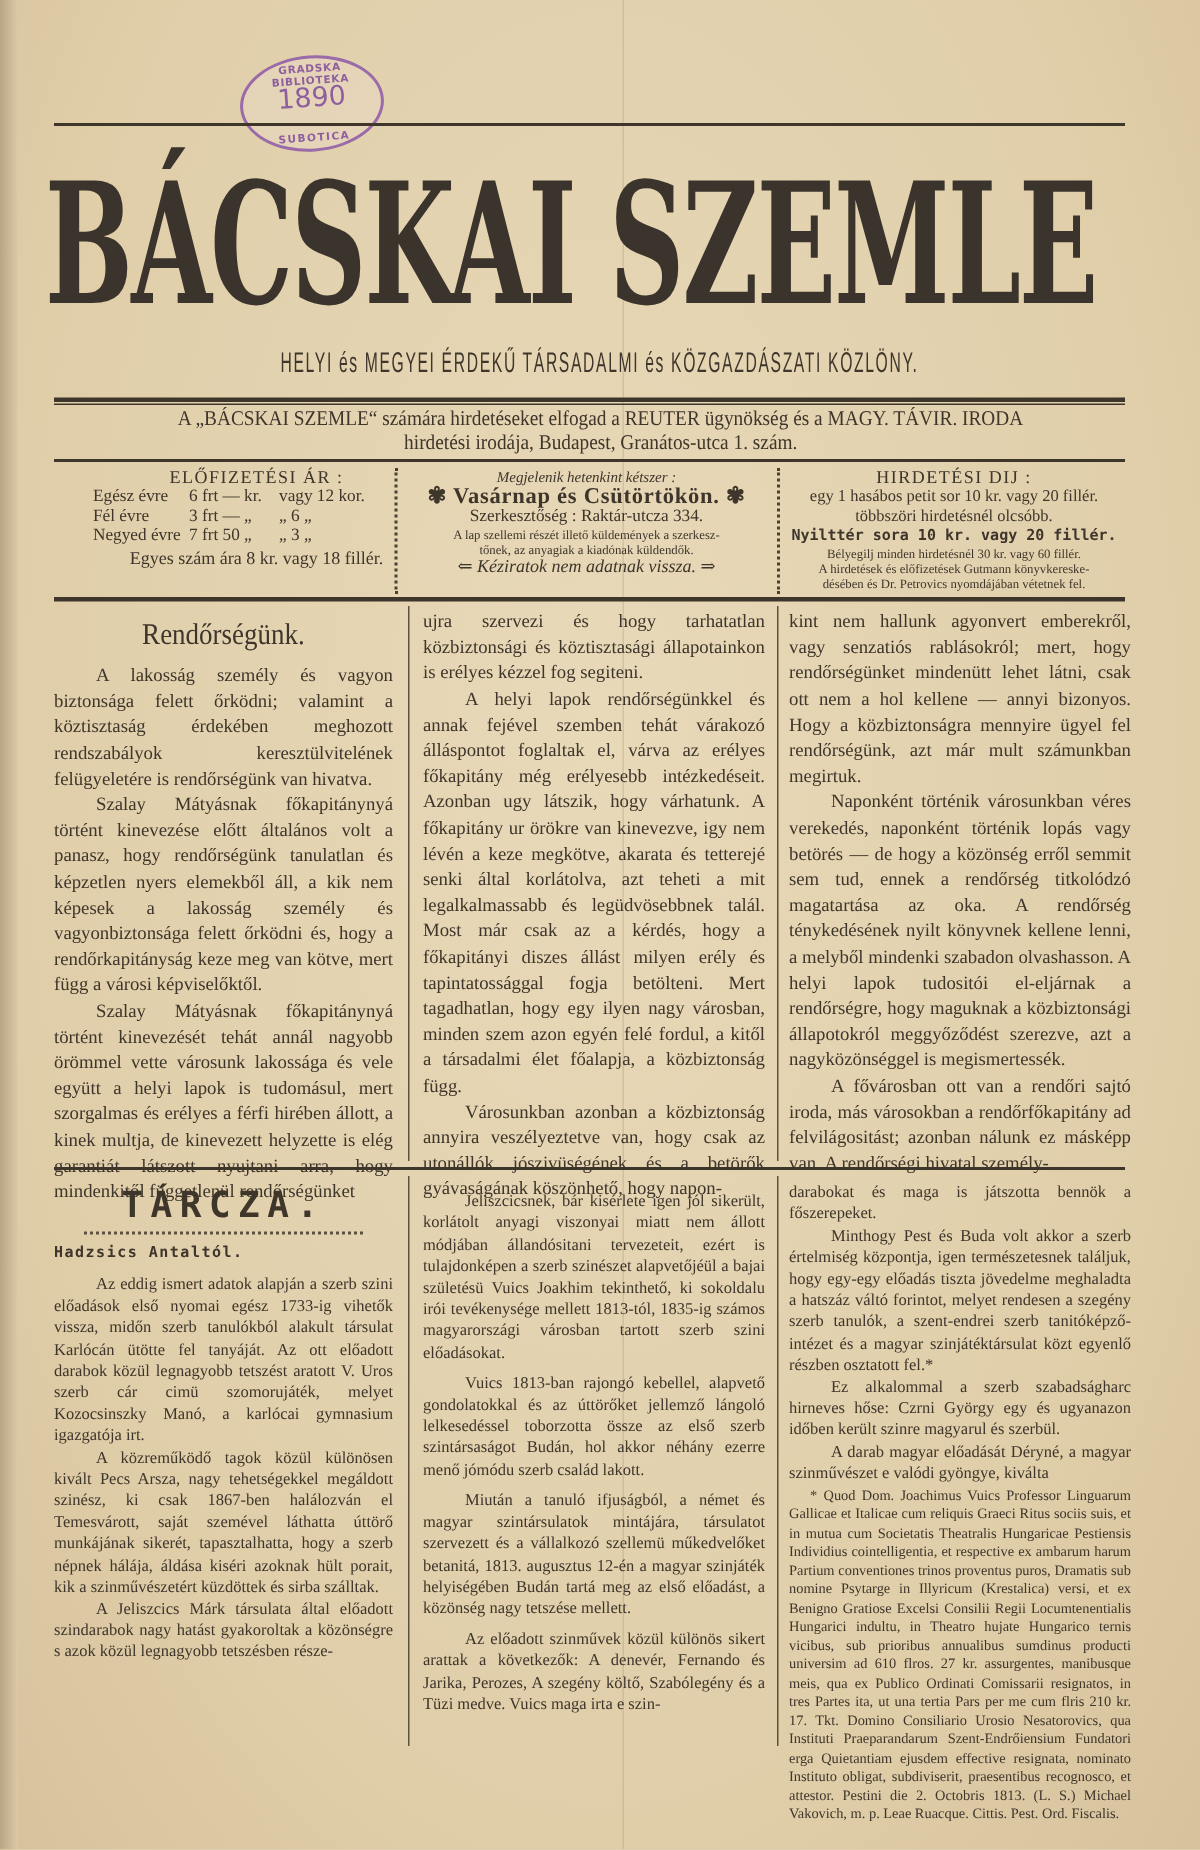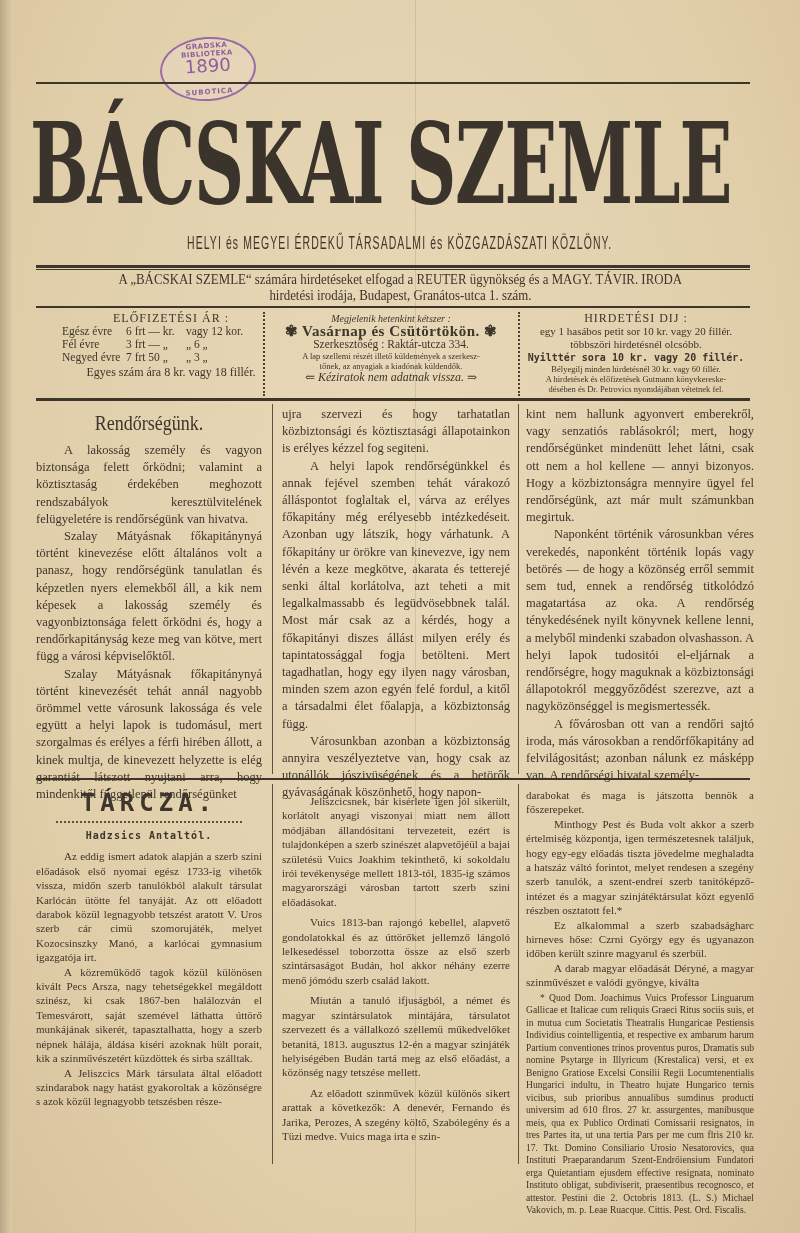--- a/index.html
+++ b/index.html
@@ -79,21 +79,21 @@
   .c2 { left:282px; width:228px; }
   .c3 { left:526px; width:228px; }
   .colsep { position:absolute; top:404px; width:1px; background:#5c5040; }
 
   .art-title { text-align:center; font-size:20px; line-height:26px; margin:6px 0 6px 0; transform:scaleX(0.9); }
   .hrule { position:absolute; left:36px; width:714px; height:2px; background:#3e352b; top:778px; }
 
   .tarcza { text-align:center; font-family:"DejaVu Sans Mono", monospace; font-size:24px; letter-spacing:5px; font-weight:bold; line-height:30px; color:#3e352b; }
   .dotline { border-top:2px dotted #5c5040; margin:3px 20px 6px 20px; }
   .feuil-title { text-align:center; font-size:15px; font-weight:bold; line-height:20px; }
-  .byline { text-align:center; font-family:"DejaVu Sans Mono", monospace; font-size:10px; font-weight:bold; letter-spacing:1px; margin-bottom:6px; }
+  .byline { font-family:"DejaVu Sans Mono", monospace; font-size:10px; font-weight:bold; letter-spacing:1px; margin-bottom:6px; }
 
   .small-col { font-size:11px; line-height:14.4px; }
   .footnote { font-size:9.6px; line-height:12.5px; text-align:justify; }
 </style>
 </head>
 <body>
 
 <div class="page">
   <div class="leftedge"></div>
   <div class="foldline"></div>

